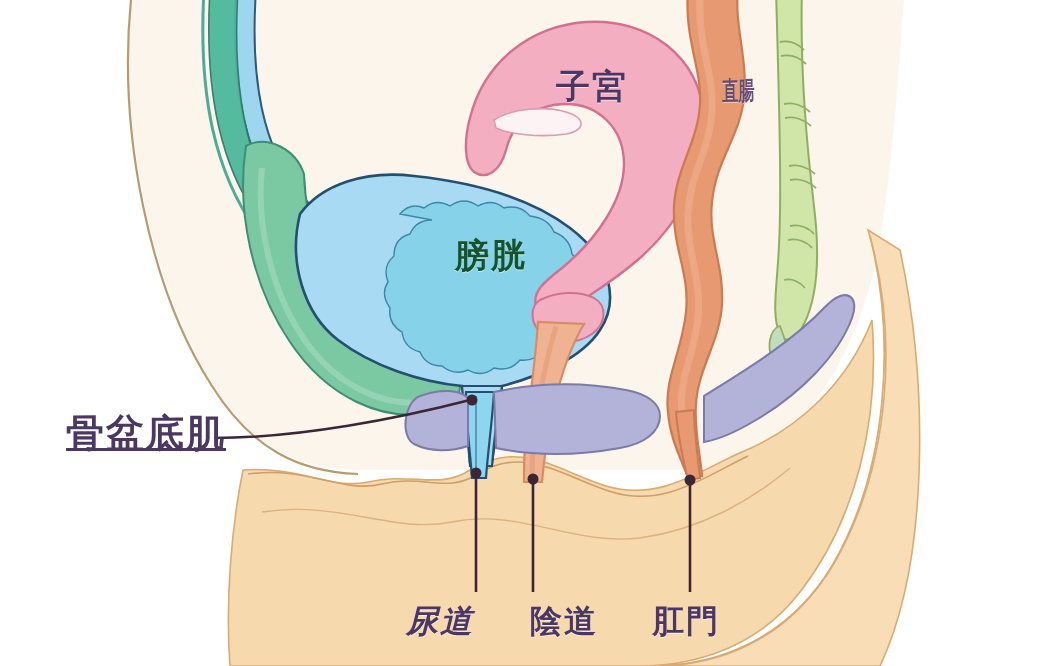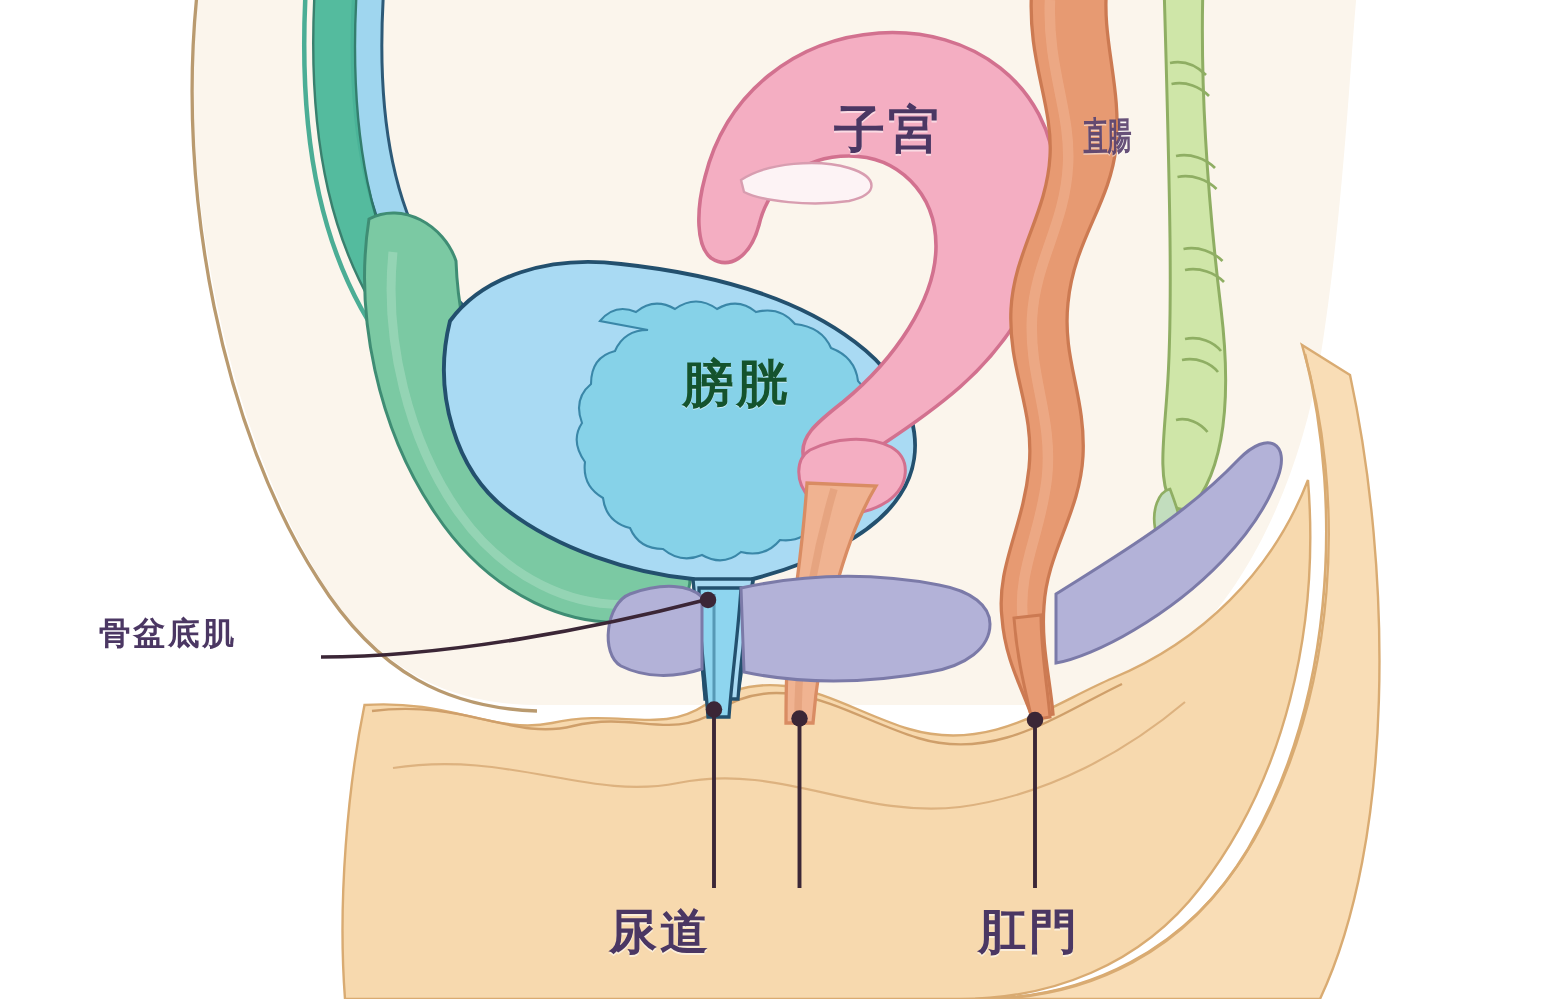--- a/index.html
+++ b/index.html
@@ -8,22 +8,22 @@
   #stage{position:relative;width:828px;height:666px;background:#ffffff;}
   #art{position:absolute;left:0;top:0;width:1042px;height:666px;}
   .lbl{position:absolute;color:#4b3763;font-weight:700;letter-spacing:2px;
        white-space:nowrap;text-shadow:0 1px 0 rgba(255,255,255,.55);
        font-family:"DejaVu Sans","Liberation Sans",sans-serif;}
   .lbl-uterus{left:556px;top:64px;font-size:34px;}
   .lbl-bladder{left:455px;top:233px;font-size:34px;color:#14532d;}
   .lbl-rectum{left:722px;top:74px;font-size:26px;color:#5b4470;
               transform:scaleX(.62) rotate(-1deg);transform-origin:left top;
               opacity:.92;letter-spacing:0px;}
-  .lbl-pelvic{left:66px;top:408px;font-size:21px;}
-  .lbl-urethra{left:406px;top:600px;font-size:32px;}
+  .lbl-pelvic{left:66px;top:408px;font-size:38px;text-decoration:underline;}
+  .lbl-urethra{left:406px;top:600px;font-size:32px;font-style:italic;}
   .lbl-vagina{left:530px;top:600px;font-size:32px;}
   .lbl-anus{left:652px;top:600px;font-size:32px;}
 </style>
 </head>
 <body>
 
 <div id="stage">
 
   <svg id="art" viewBox="0 0 1042 666" xmlns="http://www.w3.org/2000/svg">
     <defs>
@@ -193,16 +193,17 @@
   <div class="lbl lbl-uterus">子宮</div>
 
   <div class="lbl lbl-bladder">膀胱</div>
 
   <div class="lbl lbl-rectum">直腸</div>
 
   <div class="lbl lbl-pelvic">骨盆底肌</div>
 
   <div class="lbl lbl-urethra">尿道</div>
 
+  <div class="lbl lbl-vagina">陰道</div>
 
   <div class="lbl lbl-anus">肛門</div>
 
 </div>
 
 </body></html>

